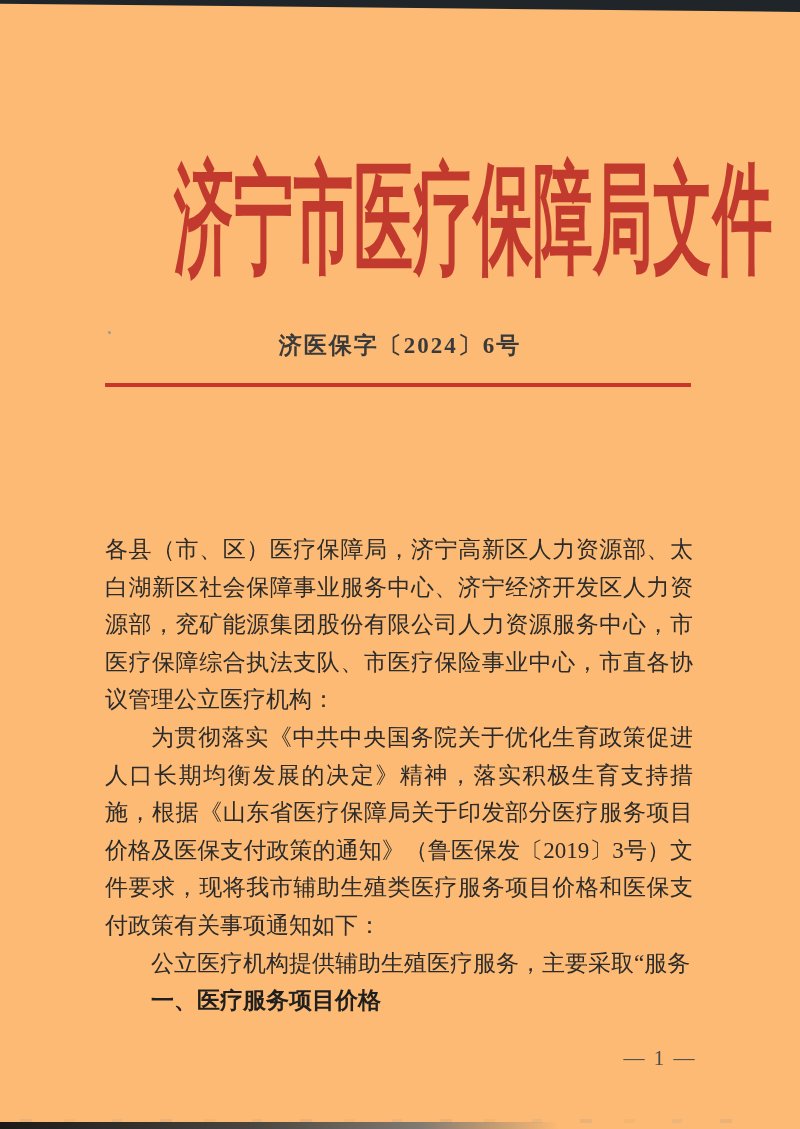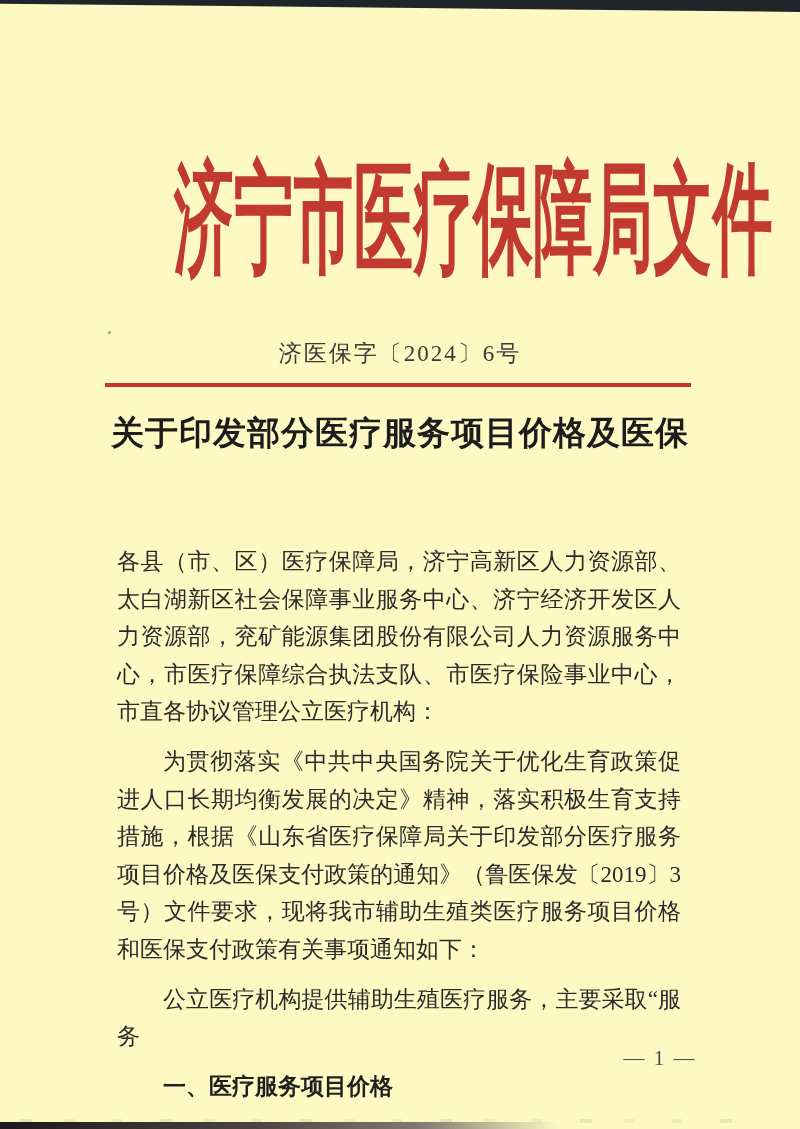--- a/index.html
+++ b/index.html
@@ -4,21 +4,21 @@
 <style>
   html, body {
     margin: 0;
     padding: 0;
     background: #ffffff;
   }
   .page {
     position: relative;
     width: 800px;
     height: 1129px;
-    background: #fef9c3;
+    background: #fdba74;
     overflow: hidden;
     font-family: "Liberation Serif", "DejaVu Serif", serif;
     color: #222222;
   }
 
   
   .scan-edge-top {
     position: absolute;
     top: 0; left: 0;
     width: 800px; height: 13px;
@@ -60,25 +60,25 @@
     font-size: 105px;
     font-weight: bold;
     color: #c23a2e;
     transform: scale(0.565, 1.15);
     transform-origin: 50% 50%;
     letter-spacing: 1px;
   }
 
   .doc-number {
     position: absolute;
-    top: 338px; left: 0;
+    top: 330px; left: 0;
     width: 800px;
     text-align: center;
     font-size: 23px;
-    font-weight: normal;
+    font-weight: bold;
     color: #3a3a3a;
     letter-spacing: 2px;
   }
 
   .red-rule {
     position: absolute;
     top: 383px; left: 105px;
     width: 586px; height: 4px;
     background: #c9362c;
   }
@@ -98,21 +98,21 @@
   .doc-body {
     position: absolute;
     top: 531px; left: 105px;
     width: 588px;
     font-size: 23px;
     line-height: 37.6px;
     color: #2b2b2b;
     text-align: justify;
     text-justify: inter-ideograph;
   }
-  .doc-body p { margin: 12px; }
+  .doc-body p { margin: 0; }
   .doc-body p.indent { text-indent: 2em; }
   .doc-body p.heading {
     font-weight: bold;
     font-family: "Liberation Sans", "DejaVu Sans", sans-serif;
     color: #1f1f1f;
   }
 
   .page-number {
     position: absolute;
     top: 1046px; left: 600px;
@@ -130,21 +130,20 @@
 
   <div class="scan-edge-top"></div>
 
   <div class="agency-header">济宁市医疗保障局文件</div>
 
   <div class="doc-number">济医保字〔2024〕6号</div>
 
   <div class="red-rule"></div>
 
   <div class="doc-title">
-    <div>关于印发部分医疗服务项目价格及医保</div>
   </div>
 
   <div class="doc-body">
     <p class="noindent">各县（市、区）医疗保障局，济宁高新区人力资源部、太白湖新区社会保障事业服务中心、济宁经济开发区人力资源部，兖矿能源集团股份有限公司人力资源服务中心，市医疗保障综合执法支队、市医疗保险事业中心，市直各协议管理公立医疗机构：</p>
     <p class="indent">为贯彻落实《中共中央国务院关于优化生育政策促进人口长期均衡发展的决定》精神，落实积极生育支持措施，根据《山东省医疗保障局关于印发部分医疗服务项目价格及医保支付政策的通知》（鲁医保发〔2019〕3号）文件要求，现将我市辅助生殖类医疗服务项目价格和医保支付政策有关事项通知如下：</p>
     <p class="indent">公立医疗机构提供辅助生殖医疗服务，主要采取“服务</p>
     <p class="indent heading">一、医疗服务项目价格</p>
   </div>
 
   <div class="page-number">— 1 —</div>

